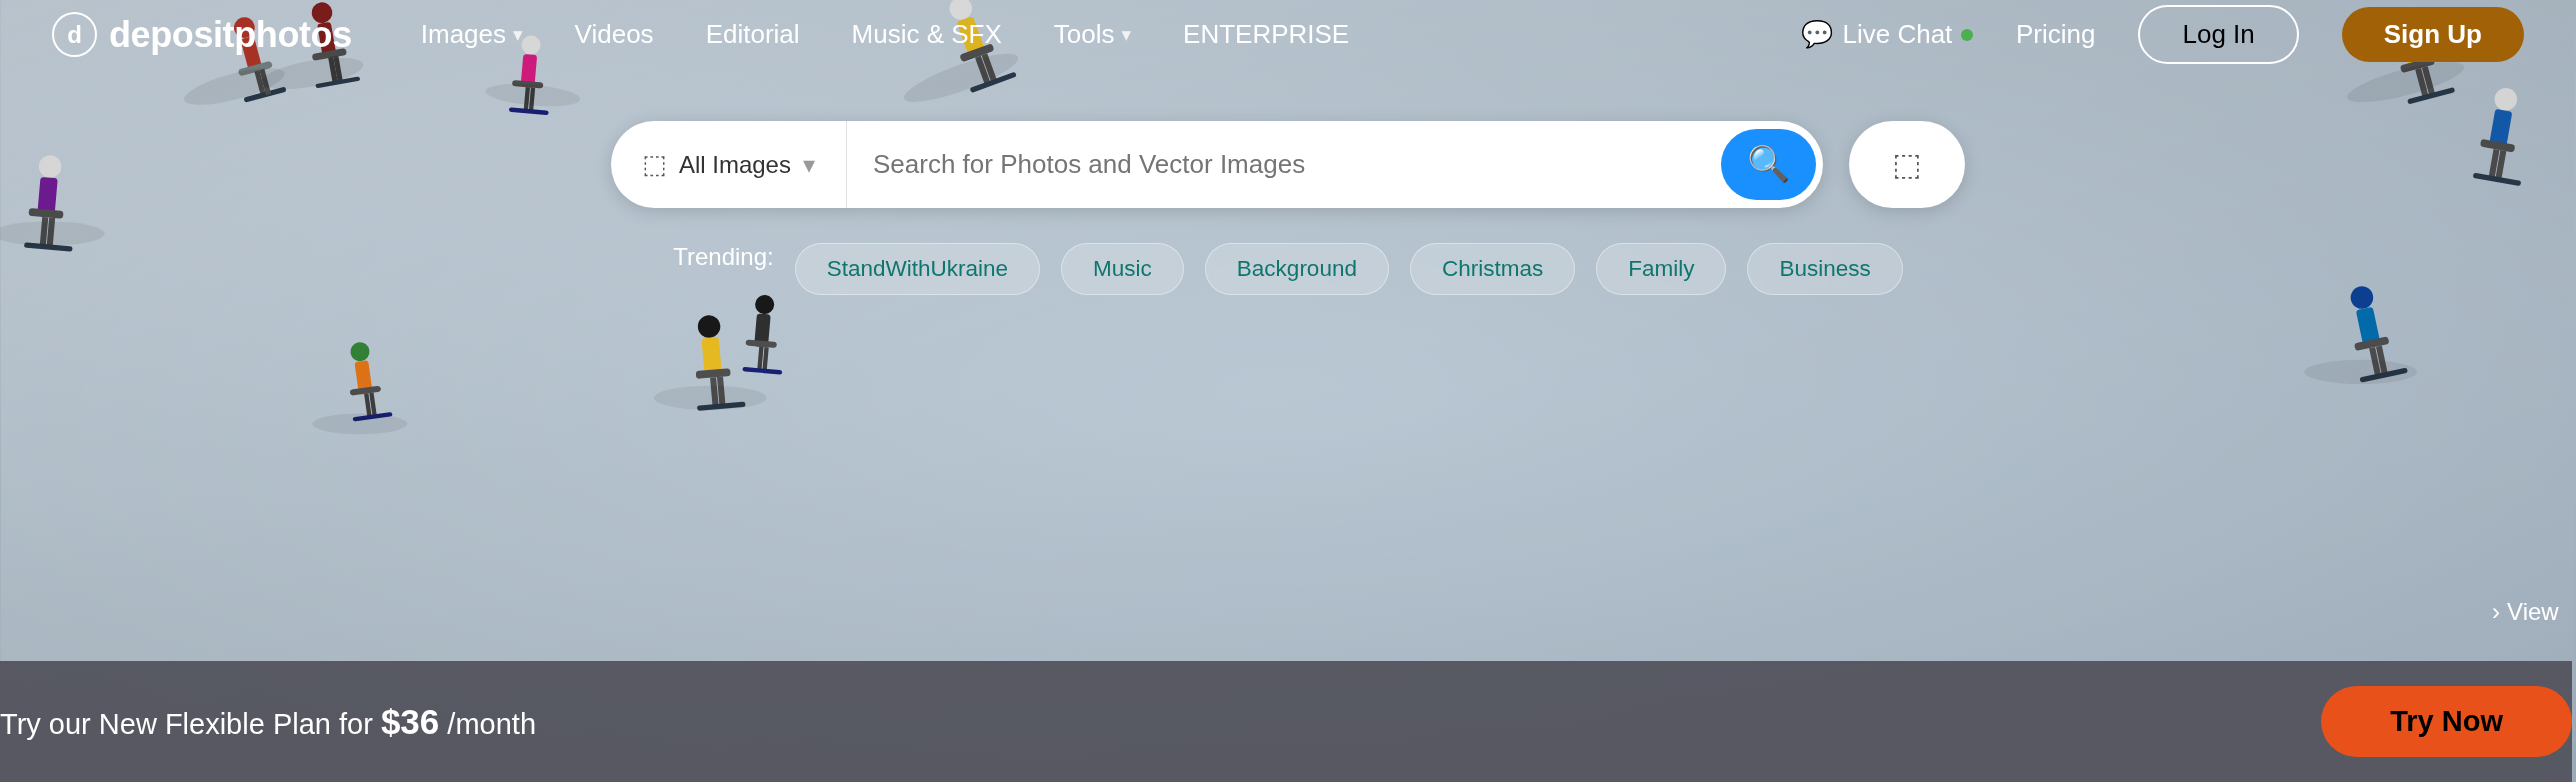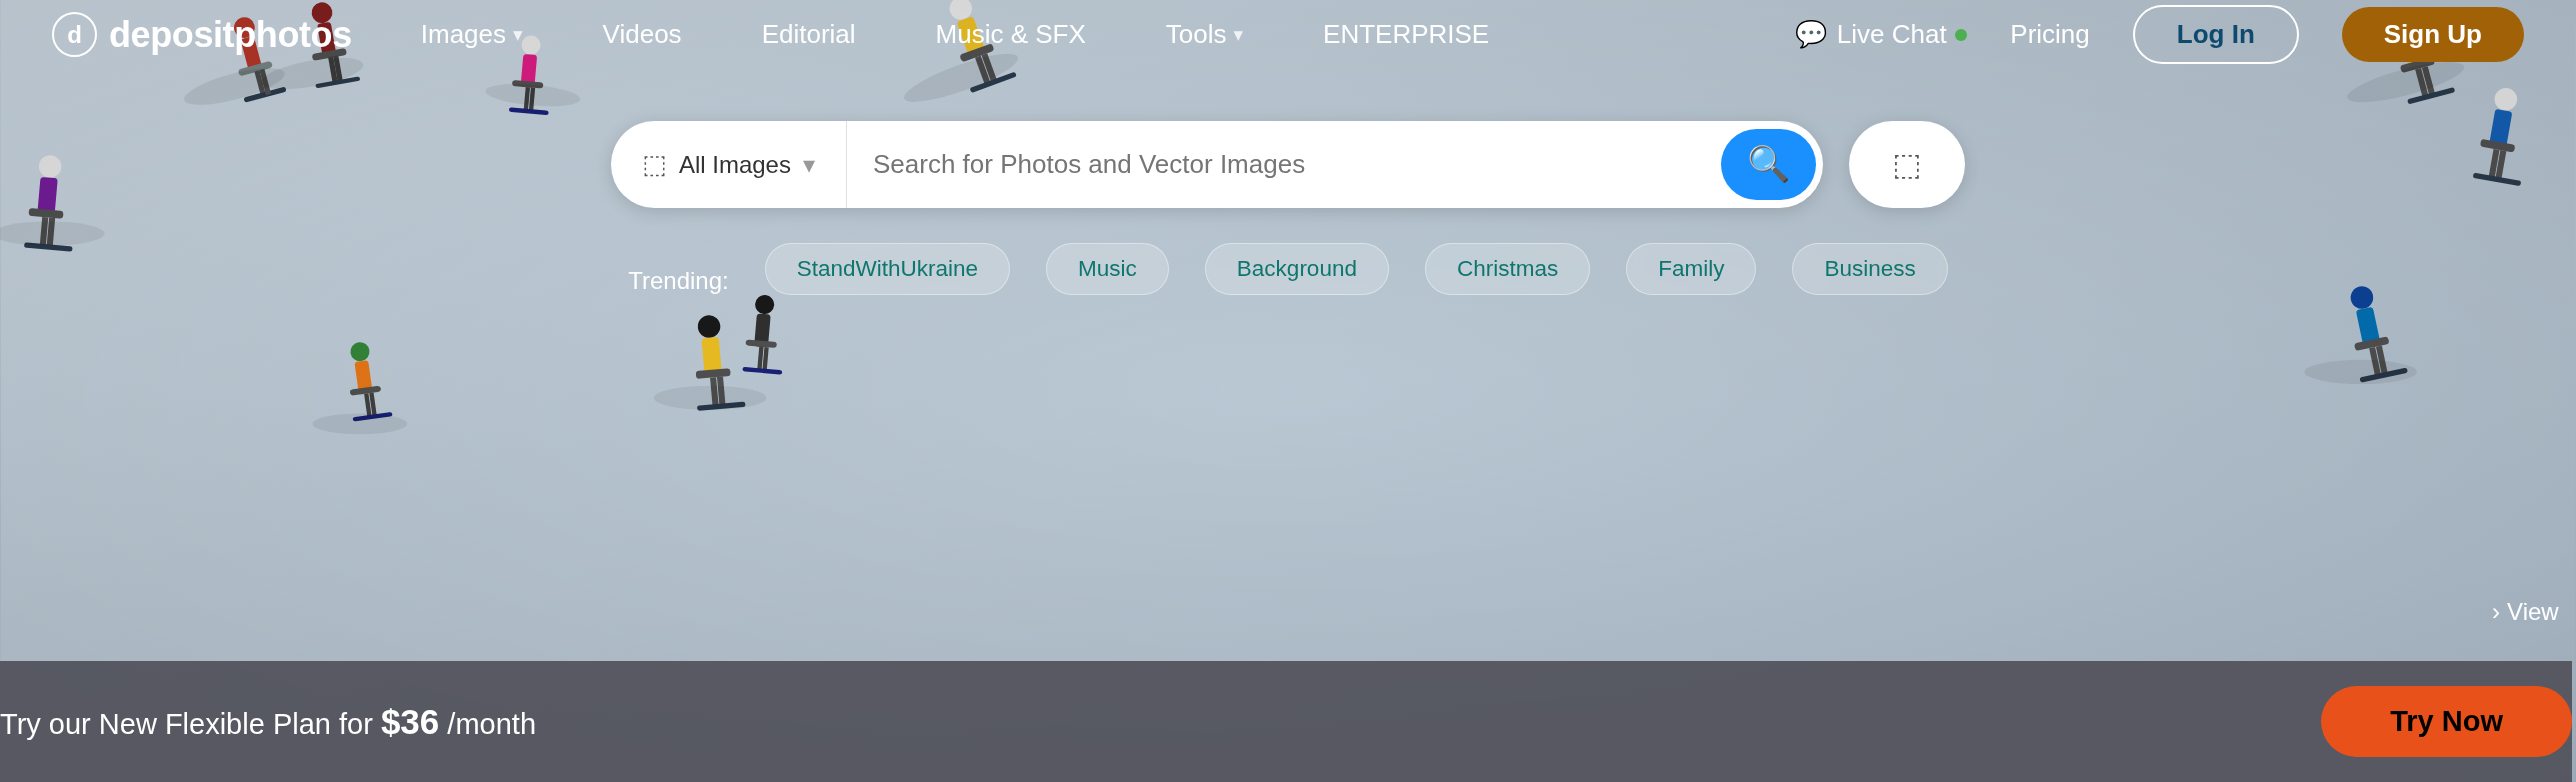--- a/index.html
+++ b/index.html
@@ -51,21 +51,21 @@
       align-items: center;
       justify-content: center;
       font-size: 24px;
       font-weight: 900;
       color: white;
     }
 
     .nav-items {
       display: flex;
       align-items: flex-start;
-      gap: 80px;
+      gap: 52px;
       flex: 1;
     }
 
     .nav-item {
       color: white;
       font-size: 26px;
       font-weight: 500;
       cursor: pointer;
       display: flex;
       align-items: center;
@@ -97,27 +97,27 @@
     .live-chat-dot {
       width: 12px;
       height: 12px;
       background: #4caf50;
       border-radius: 50%;
       display: inline-block;
     }
 
     .btn-login {
       border: 2.2px solid white;
-      color: #0c4a6e;
+      color: #000000;
       background: transparent;
       border-radius: 43px;
       padding: 12px 42px;
       font-size: 26px;
       cursor: pointer;
-      font-weight: 700;
+      font-weight: 400;
     }
 
     .btn-signup {
       background: #a16207;
       color: white;
       border: none;
       border-radius: 43px;
       padding: 12px 42px;
       font-size: 26px;
       cursor: pointer;
@@ -213,22 +213,22 @@
     }
 
     .reverse-icon {
       font-size: 31px;
       color: #555;
     }
 
     
     .trending-row {
       display: flex;
-      align-items: flex-end;
-      gap: 36px;
+      align-items: flex-start;
+      gap: 21px;
     }
 
     .trending-label {
       color: white;
       font-size: 24px;
       font-weight: 500;
     }
 
     .tag {
       background: rgba(255,255,255,0.2);

